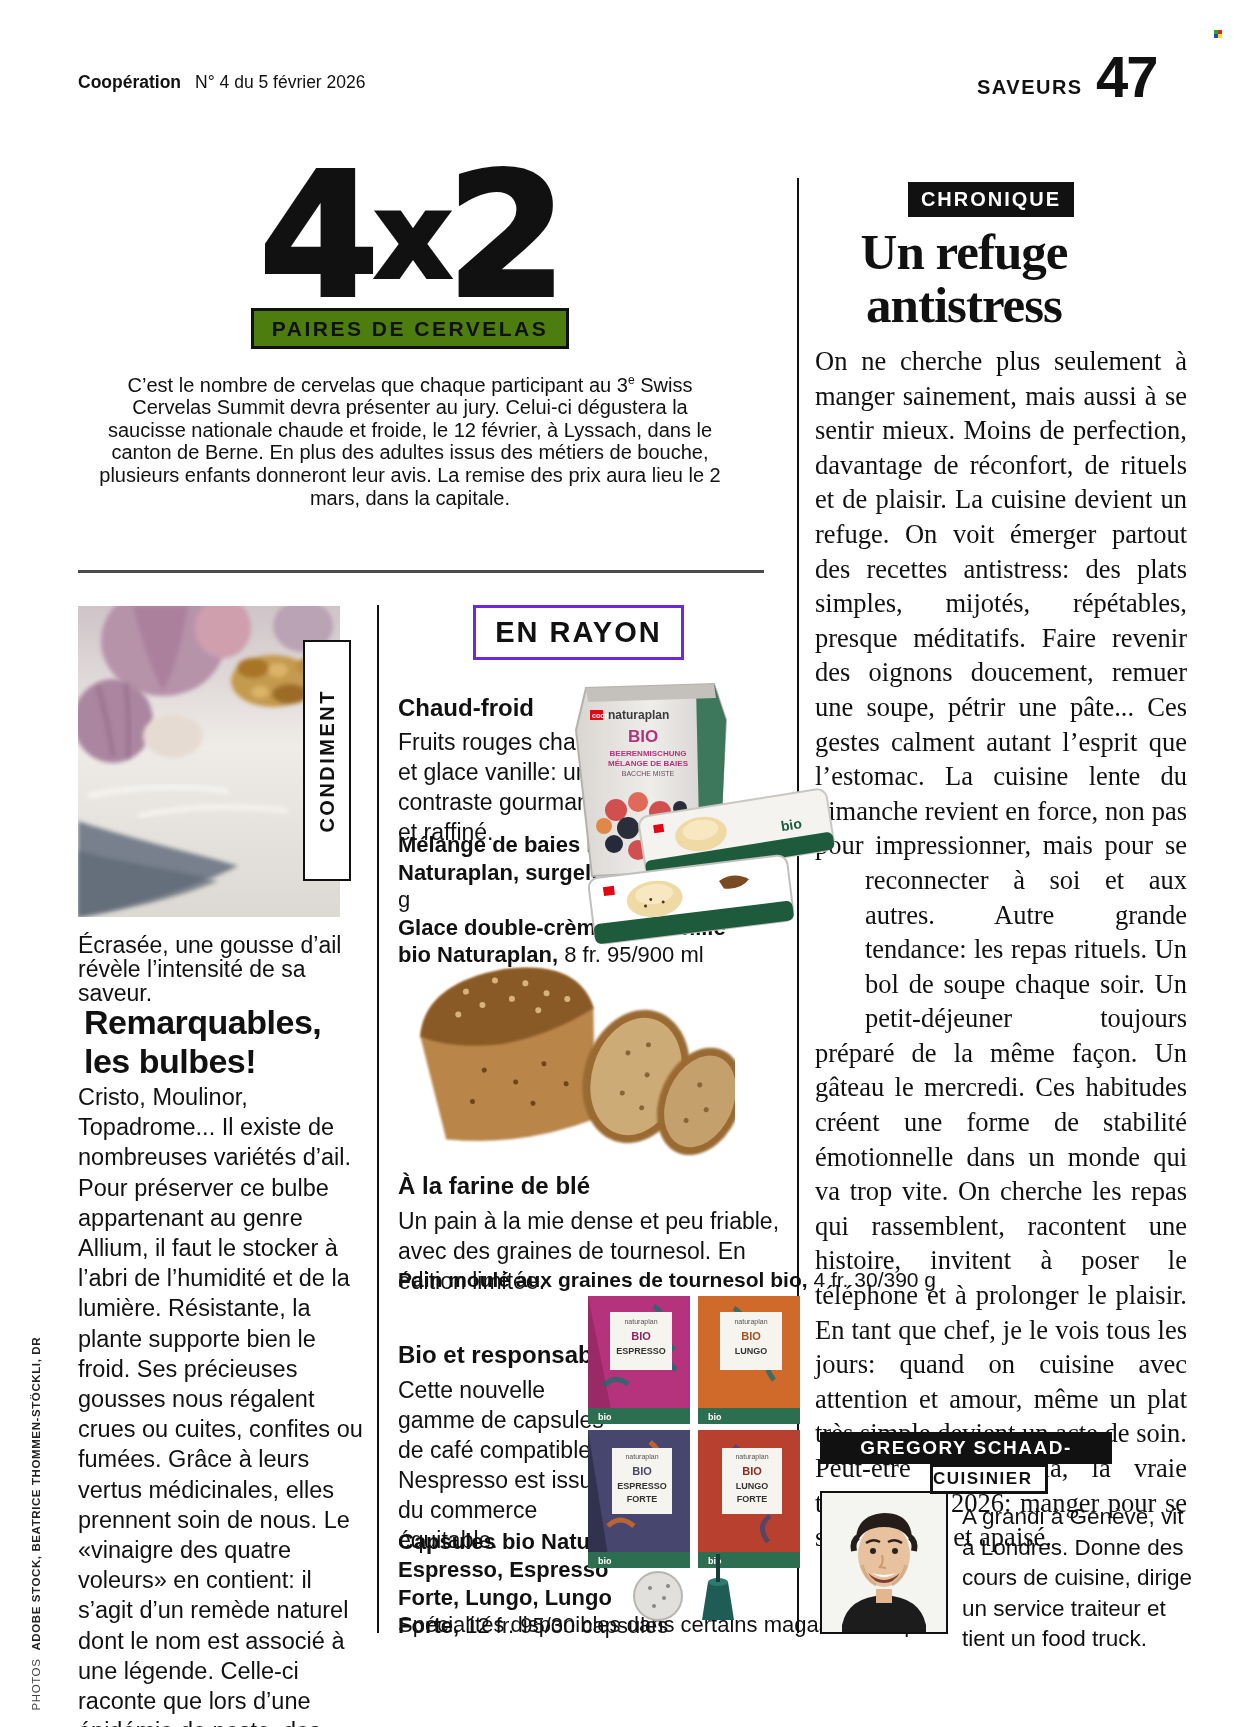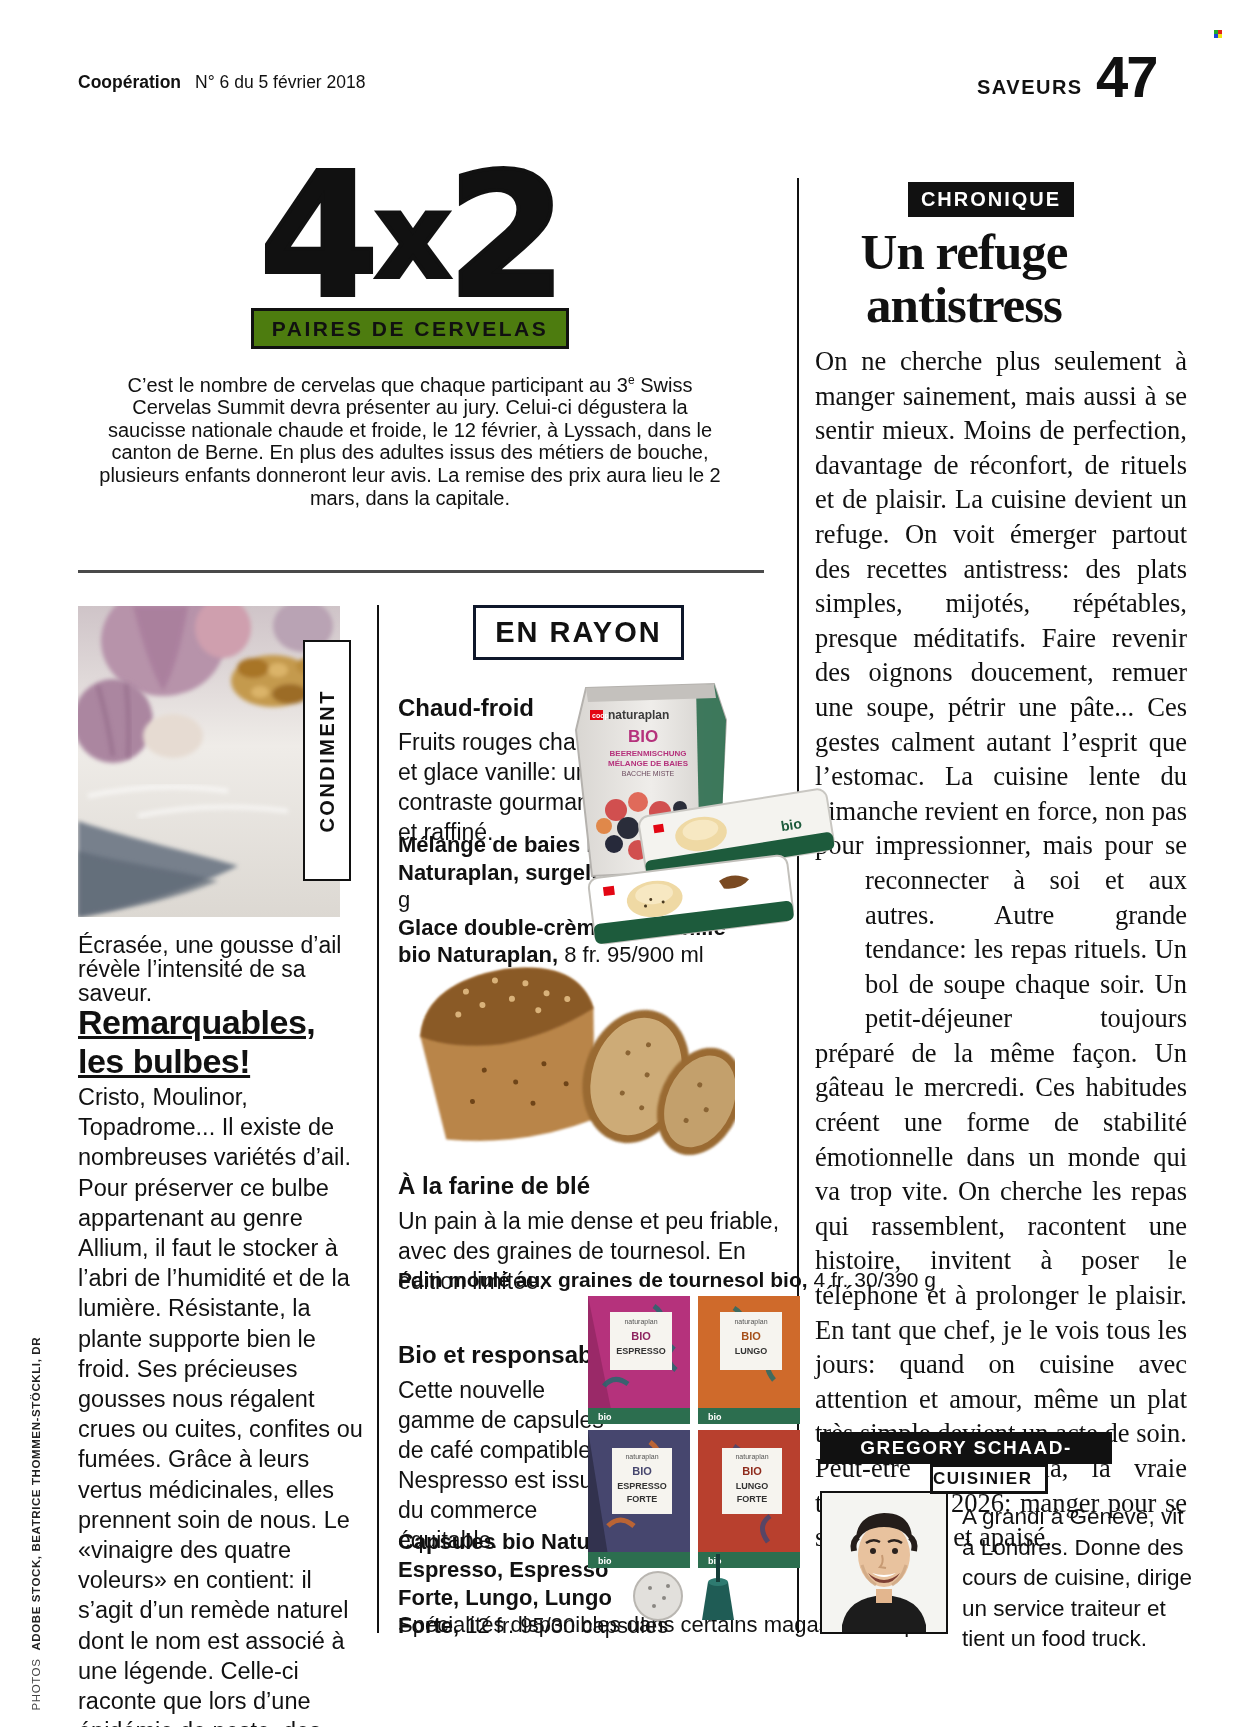--- a/index.html
+++ b/index.html
@@ -30,25 +30,25 @@
   .rule-h{position:absolute;left:78px;top:570px;width:686px;height:3px;background:#4a4a4a;}
   .vrule-left{position:absolute;left:377px;top:605px;width:2px;height:1028px;background:#111;}
   .vrule-right{position:absolute;left:797px;top:178px;width:2px;height:1455px;background:#111;}
 
   
   .garlic{position:absolute;left:78px;top:606px;width:262px;height:311px;}
   .condimentbox{position:absolute;left:303px;top:640px;width:44px;height:237px;background:#fff;
                 border:2px solid #111;display:flex;align-items:center;justify-content:center;z-index:4;}
   .condimentbox span{writing-mode:vertical-rl;transform:rotate(180deg);font-weight:700;font-size:20px;letter-spacing:2.5px;}
   .caption{position:absolute;left:78px;top:933px;width:290px;font-weight:400;font-size:23px;line-height:24px;}
-  .leftheading{position:absolute;left:78px;top:1003px;font-weight:900;font-size:34px;line-height:39px;letter-spacing:-0.5px;white-space:pre-line;text-decoration:underline;}
+  .leftheading{position:absolute;left:84px;top:1003px;font-weight:900;font-size:34px;line-height:39px;letter-spacing:-0.5px;white-space:pre-line;}
   .leftbody{position:absolute;left:78px;top:1082px;width:292px;font-size:23.5px;line-height:30.2px;}
 
   
-  .enrayonbox{position:absolute;left:473px;top:605px;width:205px;height:49px;border:3px solid #0f172a;
+  .enrayonbox{position:absolute;left:473px;top:605px;width:205px;height:49px;border:3px solid #6d28d9;
               background:#fff;text-align:center;font-weight:700;font-size:29px;letter-spacing:2px;line-height:49px;}
   .mi-head{position:absolute;font-weight:700;font-size:24px;}
   .mi-body{position:absolute;font-size:23px;line-height:30px;}
   .mi-products{position:absolute;font-size:22px;line-height:27.5px;}
   .pname{font-weight:700;}
   .pprice{font-weight:400;}
   .nowrap{white-space:nowrap;}
   .footnote{position:absolute;left:398px;top:1612px;font-size:22px;}
 
   .shot{position:absolute;}
@@ -76,21 +76,21 @@
            font-size:11.5px;letter-spacing:0.6px;color:#222;}
   .credits .lbl{font-weight:400;color:#444;}
   .credits .names{font-weight:700;margin-top:8px;}
 </style>
 </head>
 <body>
 
 <div class="page">
 
   <div class="brand">
-    <b>Coopération</b><span class="issue">N° 6 du 5 février 2018</span>
+    <b>Coopération</b><span class="issue">N° 4 du 5 février 2026</span>
   </div>
   <div class="saveurs">SAVEURS</div>
   <div class="pagenum">47</div>
   <div class="colormark">
     <i style="background:#1faa2e"></i>
       <i style="background:#e32219"></i>
       <i style="background:#1b46d6"></i>
       <i style="background:#f2e312"></i>
   </div>
 

